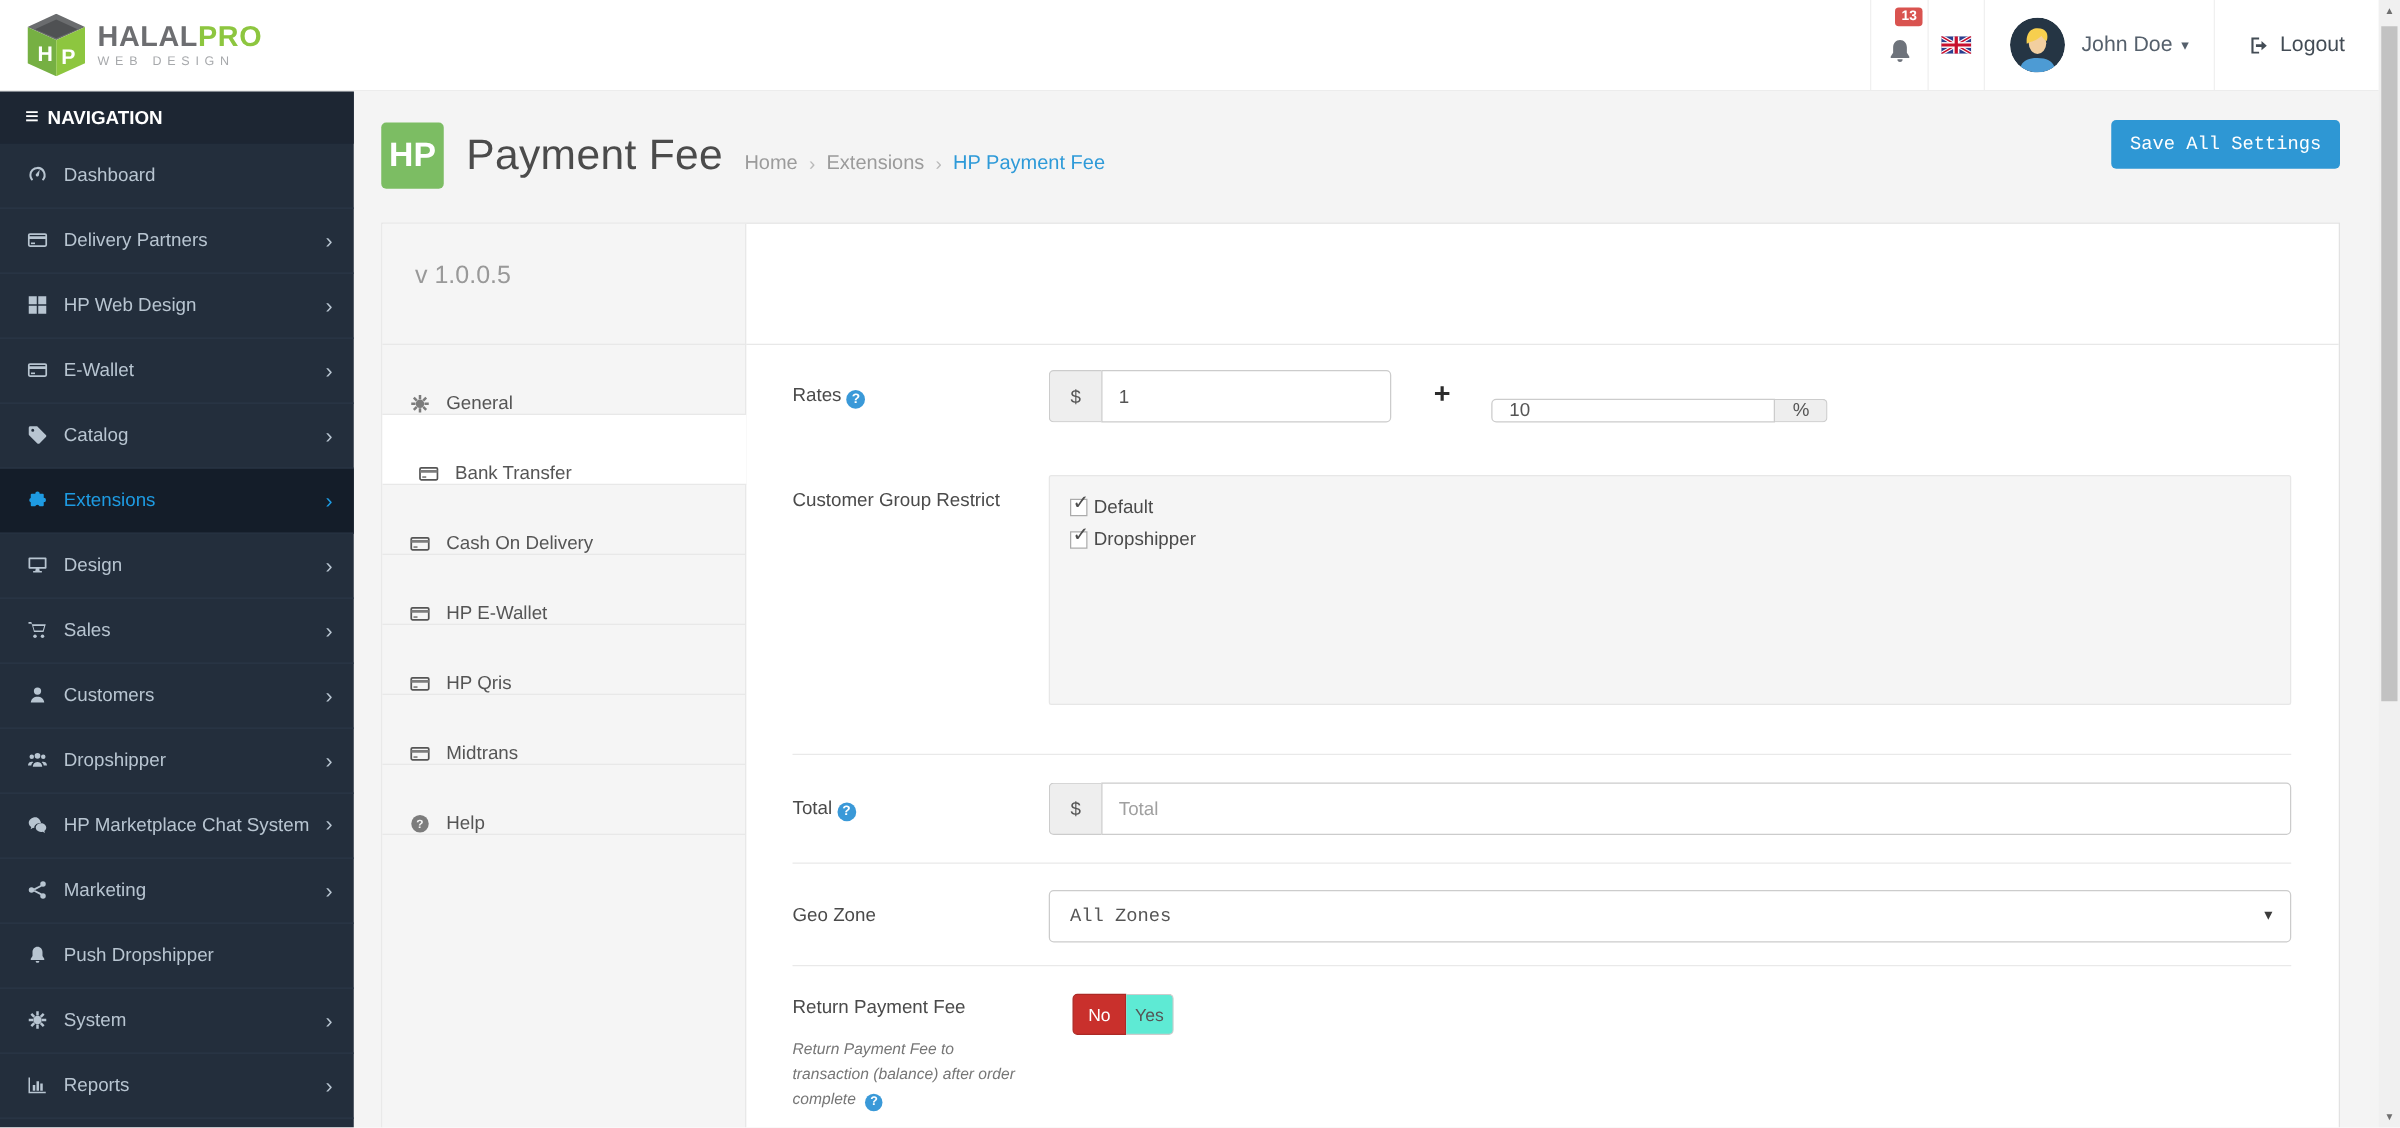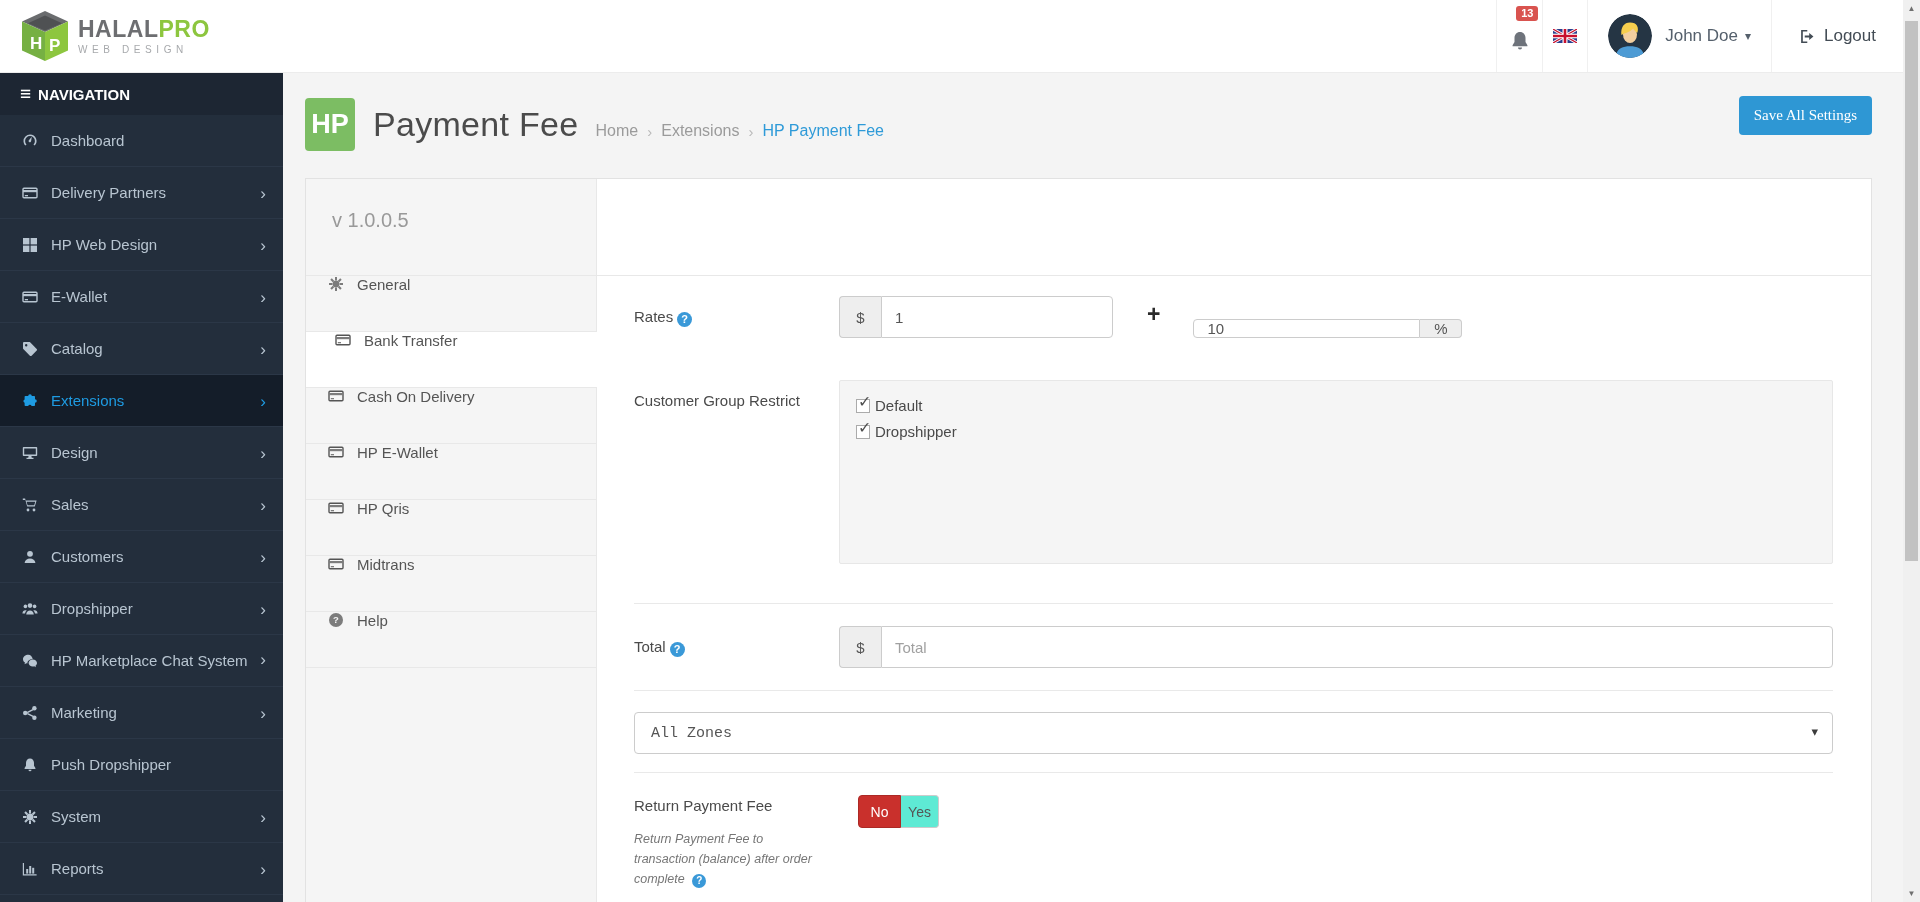--- a/index.html
+++ b/index.html
@@ -46,29 +46,29 @@
   .main{position:absolute;left:283px;top:73px;right:17px;bottom:0;background:#f4f4f4;overflow:hidden;}
   .page-header{position:relative;margin:12px 31px 0 22px;height:78px;display:flex;align-items:center;}
   .hp-badge{width:50px;height:53px;background:#7cbd63;border-radius:4px;color:#fff;font-size:27px;
             font-weight:bold;display:flex;align-items:center;justify-content:center;flex:none;}
   .page-title{font-size:34px;font-weight:300;color:#4b4b4b;margin-left:18px;letter-spacing:.3px;}
   .breadcrumb{margin-left:17px;margin-top:14px;font-size:16px;display:flex;align-items:center;gap:9px;}
   .crumb{color:#9b9b9b;cursor:pointer;}
   .crumb-sep{color:#b9b9b9;font-size:15px;}
   .crumb-active{color:#2e9ad8;cursor:pointer;}
   .save-btn{position:absolute;right:0;top:11px;background:#2e97d4;color:#fff;border:none;border-radius:4px;
-            font-size:15px;padding:11px 15px;cursor:pointer;font-family:Liberation Serif, serif;}
+            font-size:15px;padding:11px 15px;cursor:pointer;font-family:Liberation Mono, monospace;}
 
   
   .panel{margin:15px 31px 0 22px;background:#fff;border:1px solid #e2e2e2;display:flex;height:1010px;
          box-sizing:border-box;}
   .tabs-col{width:291px;background:#f5f5f5;border-right:1px solid #e8e8e8;box-sizing:border-box;flex:none;}
   .version-cell{height:97px;border-bottom:1px solid #e8e8e8;box-sizing:border-box;padding:30px 26px;
                 color:#999;font-size:20px;}
-  .tab{height:56px;box-sizing:border-box;border-bottom:1px solid #e8e8e8;display:flex;align-items:flex-start;
+  .tab{height:56px;box-sizing:border-box;border-bottom:1px solid #e8e8e8;display:flex;align-items:flex-end;
        padding-left:22px;gap:13px;font-size:15px;color:#555;cursor:pointer;}
   .tab .ticon{width:16px;height:16px;fill:#7c7c7c;flex:none;}
   .tab.active{background:#fff;margin-right:-1px;padding-left:29px;}
   .content-col{flex:1;display:flex;flex-direction:column;min-width:0;}
   .content-top{height:97px;border-bottom:1px solid #e8e8e8;box-sizing:border-box;}
   .form{padding:20px 38px 0 37px;}
   .frow{display:flex;}
   .flabel{width:205px;box-sizing:border-box;padding-right:32px;font-size:15px;color:#4a4a4a;
           padding-top:10px;line-height:1.5;flex:none;}
   .fctrl{flex:1;min-width:0;}
@@ -473,20 +473,21 @@
             <div class="igroup">
               <span class="iaddon left">$</span>
               <input class="txt" type="text" placeholder="Total" style="">
             </div>
           </div>
         </div>
 
         <div class="hr hr2"></div>
 
         <div class="frow row-geo">
+          <div class="flabel">Geo Zone</div>
           <div class="fctrl">
             <div class="selwrap">
               <select class="sel">
                 <option selected="">All Zones</option>
               </select>
               <span class="selcar">▾</span>
             </div>
           </div>
         </div>
 

